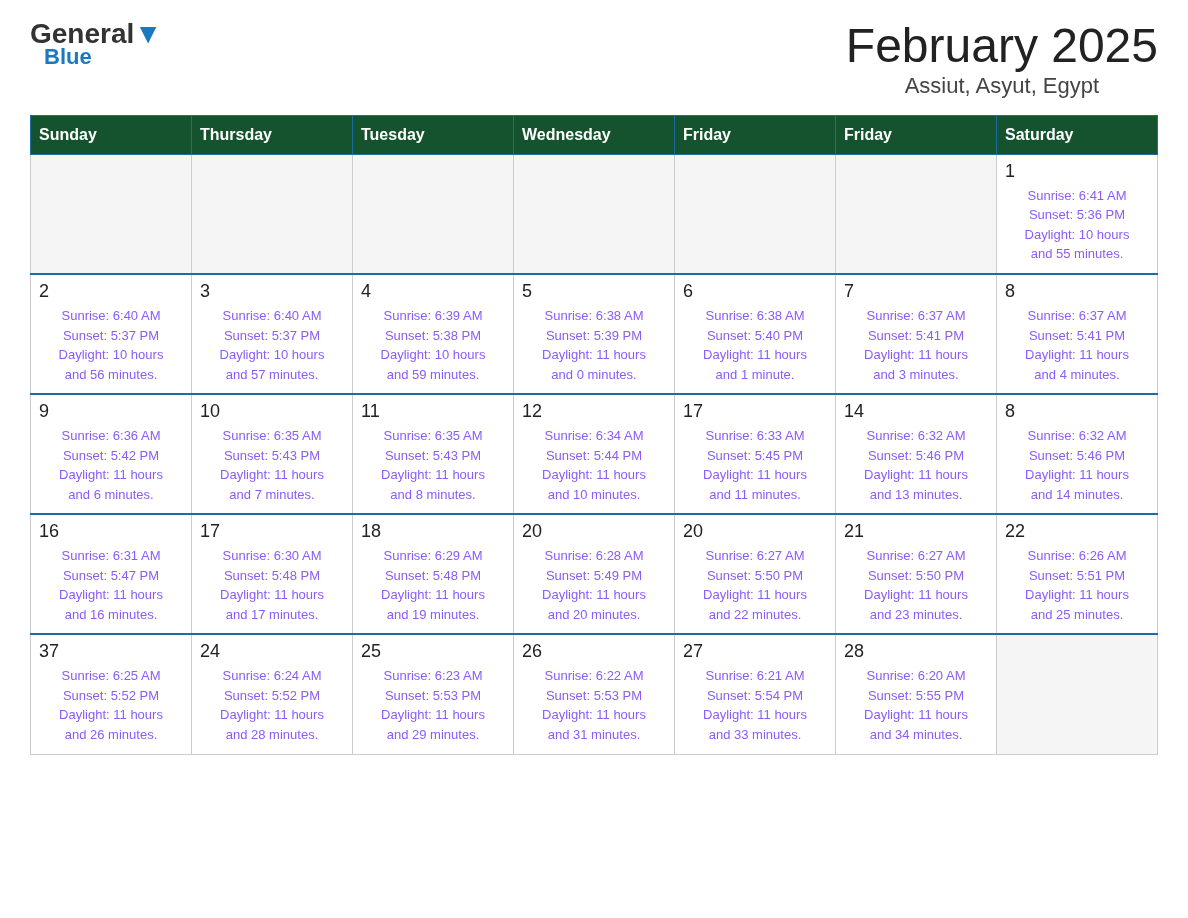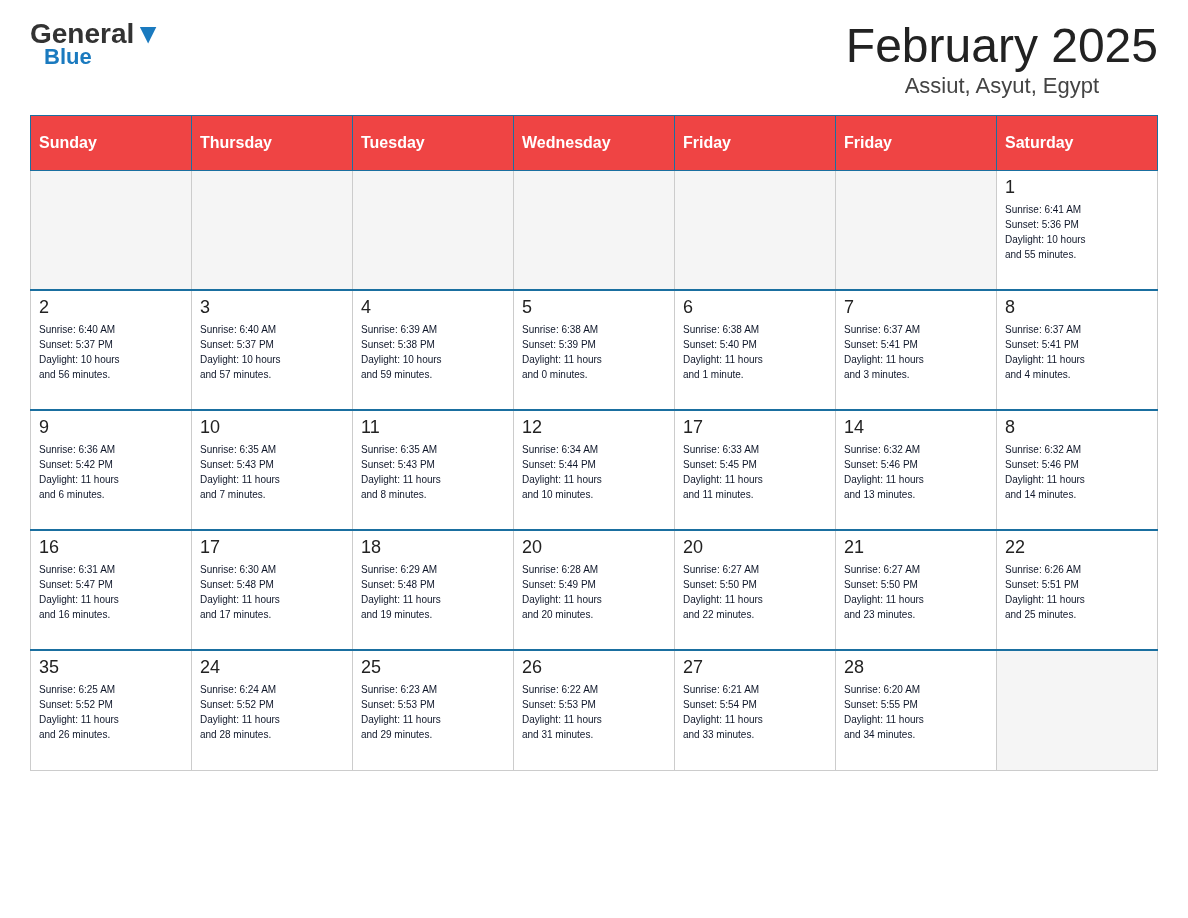--- a/index.html
+++ b/index.html
@@ -50,25 +50,25 @@
     .location-title {
       font-size: 22px;
       color: #444;
     }
     .calendar {
       width: 100%;
       border-collapse: collapse;
       border: 1px solid #aaa;
     }
     .calendar th {
-      background-color: #ef4444;
+      background-color: #14532d;
       color: #fff;
       font-size: 16px;
       font-weight: bold;
-      padding: 18px 8px;
+      padding: 10px 8px;
       text-align: left;
       border: 1px solid #1a6fa0;
       margin-top: 32px;
     }
     .calendar td {
       vertical-align: top;
       padding: 6px 8px;
       border: 1px solid #ccc;
       width: 14.28%;
       min-height: 110px;
@@ -80,23 +80,24 @@
     .calendar td.empty {
       background: #f5f5f5;
     }
     .day-number {
       font-size: 18px;
       font-weight: normal;
       margin-bottom: 4px;
       color: #222;
     }
     .day-info {
-      font-size: 10px;
+      font-size: 13px;
       line-height: 1.5;
-      color: #0f172a;
+      color: #8b5cf6;
+      text-align: center;
     }
     .row-sep td {
       border-top: 2px solid #1a6fa0;
     }
   </style>
 </head>
 <body>
 
 <div class="header">
   <div class="logo">
@@ -221,21 +222,21 @@
           <div class="day-number">21</div>
           <div class="day-info">Sunrise: 6:27 AM<br>Sunset: 5:50 PM<br>Daylight: 11 hours<br>and 23 minutes.</div>
         </td>
         <td>
           <div class="day-number">22</div>
           <div class="day-info">Sunrise: 6:26 AM<br>Sunset: 5:51 PM<br>Daylight: 11 hours<br>and 25 minutes.</div>
         </td>
       </tr>
       <tr class="row-sep">
         <td>
-          <div class="day-number">35</div>
+          <div class="day-number">37</div>
           <div class="day-info">Sunrise: 6:25 AM<br>Sunset: 5:52 PM<br>Daylight: 11 hours<br>and 26 minutes.</div>
         </td>
         <td>
           <div class="day-number">24</div>
           <div class="day-info">Sunrise: 6:24 AM<br>Sunset: 5:52 PM<br>Daylight: 11 hours<br>and 28 minutes.</div>
         </td>
         <td>
           <div class="day-number">25</div>
           <div class="day-info">Sunrise: 6:23 AM<br>Sunset: 5:53 PM<br>Daylight: 11 hours<br>and 29 minutes.</div>
         </td>

